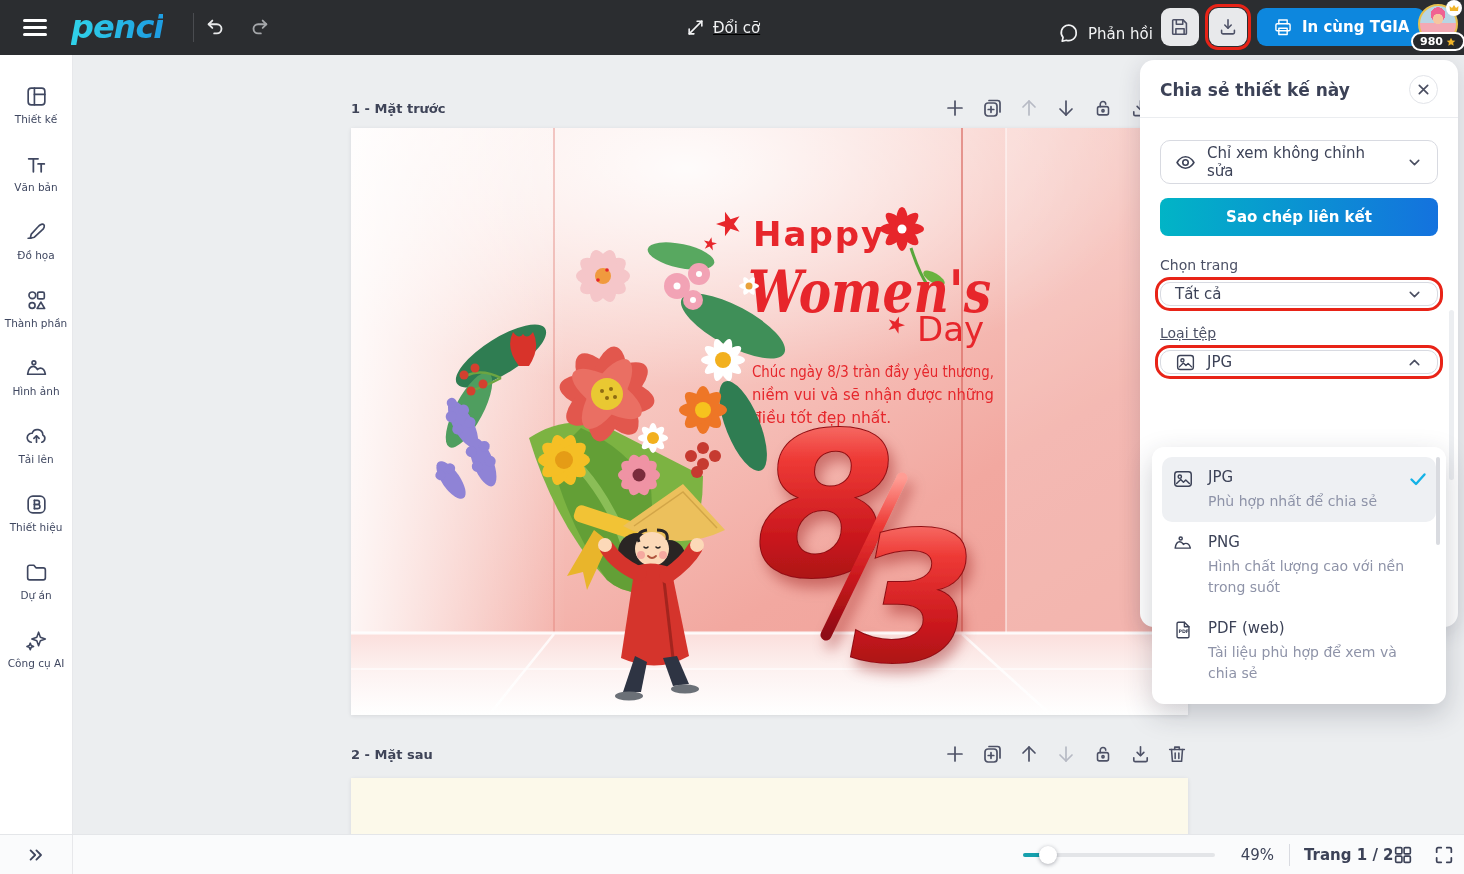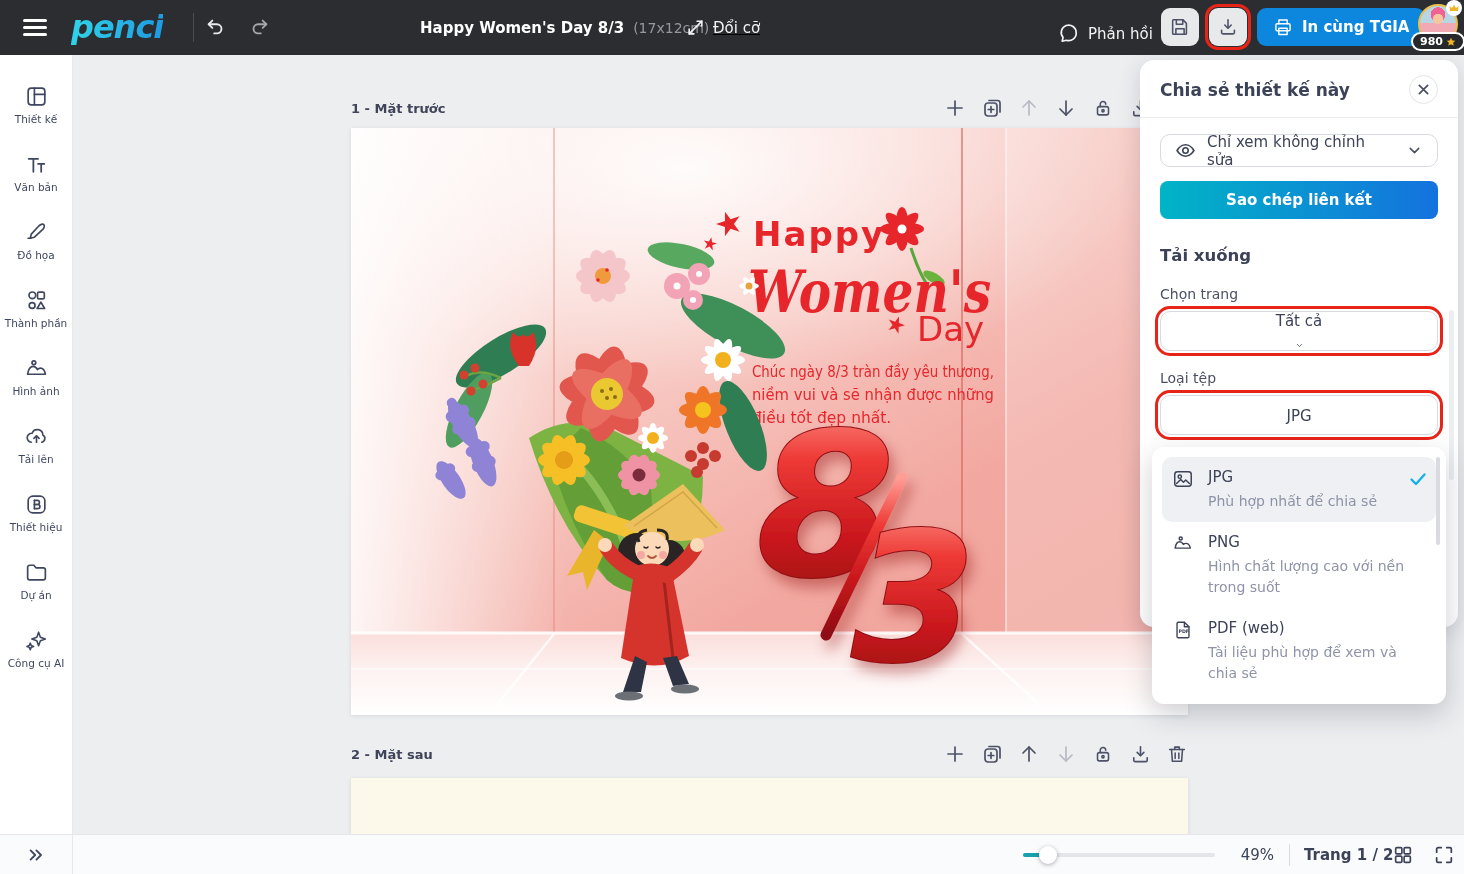--- a/index.html
+++ b/index.html
@@ -49,23 +49,23 @@
   .ptool.disabled { color:#b7bac4; }
   .page-canvas { position:absolute; left:278px; width:837px; background:#fff; box-shadow:0 1px 4px rgba(30,34,50,.10); }
   .page2-canvas { background:#fcf9ea; }
 
   
   .share-panel { position:absolute; left:1140px; top:60px; width:318px; height:567px; background:#fff; border-radius:14px; box-shadow:0 5px 22px rgba(35,40,60,.16); z-index:20; }
   .panel-header { display:flex; align-items:center; justify-content:space-between; padding:15px 20px 13px; border-bottom:1px solid #ebedf0; }
   .panel-title { font-size:17px; font-weight:bold; color:#3c4257; }
   .close-btn { width:29px; height:29px; border-radius:50%; border:1px solid #e2e4e9; display:flex; align-items:center; justify-content:center; color:#4a4e61; cursor:pointer; }
   .panel-body { padding:16px 20px 0; }
-  .select-box { height:33px; border:1.5px solid #d8dae1; border-radius:10px; display:flex; align-items:center; gap:11px; padding:0 14px; color:#3c4257; font-size:15px; cursor:pointer; background:#fff; }
+  .select-box { height:44px; border:1.5px solid #d8dae1; border-radius:10px; display:flex; align-items:center; gap:11px; padding:0 14px; color:#3c4257; font-size:15px; cursor:pointer; background:#fff;margin-top:6px; }
   .select-box .grow { flex:1; }
-  .select-sm { height:40px;flex-direction:column; }
+  .select-sm { height:24px; }
   .copy-btn { margin-top:14px; height:38px; border-radius:8px; background:linear-gradient(90deg,#01b4c6,#1472de); color:#fff; font-size:15px; font-weight:bold; display:flex; align-items:center; justify-content:center; cursor:pointer; }
   .dl-title { margin-top:27px; font-size:16.5px; font-weight:bold; color:#3c4257; }
   .field-label { margin-top:21px; font-size:14px; color:#4b5065; }
   .mt8 { margin-top:9px; }
   .panel-scroll { position:absolute; right:4px; top:250px; width:5px; height:170px; border-radius:3px; background:#eceef1; }
 
   
   .type-menu { position:absolute; left:1152px; top:447px; width:294px; background:#fff; border-radius:12px; box-shadow:0 10px 28px rgba(35,40,60,.22); padding:10px; z-index:30; }
   .type-item { display:flex; gap:12px; padding:10px 8px 10px 10px; border-radius:10px; cursor:pointer; align-items:flex-start; }
   .type-item.selected { background:#eef0f3; }
@@ -103,24 +103,20 @@
       <svg width="22" height="22" viewBox="0 0 24 24" fill="none" stroke="currentColor" stroke-width="2" stroke-linecap="round" stroke-linejoin="round">
           <path d="M8 5 4 9l4 4"></path>
           <path d="M4 9h9a5 5 0 0 1 0 10h-3"></path>
         </svg>
     </div>
     <div class="tb-icon-btn" style="left:246px;color:#a5a7aa;">
       <svg width="22" height="22" viewBox="0 0 24 24" fill="none" stroke="currentColor" stroke-width="2" stroke-linecap="round" stroke-linejoin="round">
           <path d="M16 5l4 4-4 4"></path>
           <path d="M20 9h-9a5 5 0 0 0 0 10h3"></path>
         </svg>
-    </div>
-    <div class="title-group">
-      <span class="doc-title">Happy Women's Day 8/3</span>
-      <span class="doc-size">(17x12cm)</span>
     </div>
     <div class="resize-group">
       <svg width="19" height="19" viewBox="0 0 24 24" fill="none" stroke="#f2f3f4" stroke-width="2" stroke-linecap="round" stroke-linejoin="round">
           <path d="M14 4h6v6"></path>
           <path d="M10 20H4v-6"></path>
           <path d="M20 4 4 20"></path>
         </svg>
       <span class="resize-label">Đổi cỡ</span>
     </div>
     <div class="feedback-group">
@@ -604,29 +600,28 @@
         <svg width="21" height="21" viewBox="0 0 20 20" fill="none" stroke="#3c4257" stroke-width="1.5">
             <path d="M2 10s3-5.5 8-5.5S18 10 18 10s-3 5.5-8 5.5S2 10 2 10z"></path>
             <circle cx="10" cy="10" r="2.6"></circle>
           </svg>
         <span class="grow">Chỉ xem không chỉnh sửa</span>
         <svg width="17" height="17" viewBox="0 0 20 20" fill="none" stroke="#4a4e61" stroke-width="1.8" stroke-linecap="round" stroke-linejoin="round">
             <path d="M5 7.5l5 5 5-5"></path>
           </svg>
       </div>
       <div class="copy-btn">Sao chép liên kết</div>
-      <div class="dl-title">Tải xuống</div>
       <div class="field-label">Chọn trang</div>
       <div class="select-box select-sm mt8 annotate">
         <span class="grow">Tất cả</span>
         <svg width="17" height="17" viewBox="0 0 20 20" fill="none" stroke="#4a4e61" stroke-width="1.8" stroke-linecap="round" stroke-linejoin="round">
             <path d="M5 7.5l5 5 5-5"></path>
           </svg>
       </div>
-      <div class="field-label" style="margin-top:19px;">Loại tệp</div>
+      <div class="field-label" style="margin-top:19px;text-decoration:underline;">Loại tệp</div>
       <div class="select-box select-sm mt8 annotate">
         <svg width="21" height="21" viewBox="0 0 24 24" fill="none" stroke="#3c4257" stroke-width="1.6" stroke-linecap="round" stroke-linejoin="round">
             <rect x="3" y="4" width="18" height="16" rx="3"></rect>
             <circle cx="8.5" cy="9.5" r="1.8"></circle>
             <path d="M5 17l4.5-4.5 3 3 2.5-2.5 4 4"></path>
           </svg>
         <span class="grow">JPG</span>
         <svg width="17" height="17" viewBox="0 0 20 20" fill="none" stroke="#4a4e61" stroke-width="1.8" stroke-linecap="round" stroke-linejoin="round">
             <path d="M5 12.5l5-5 5 5"></path>
           </svg>

